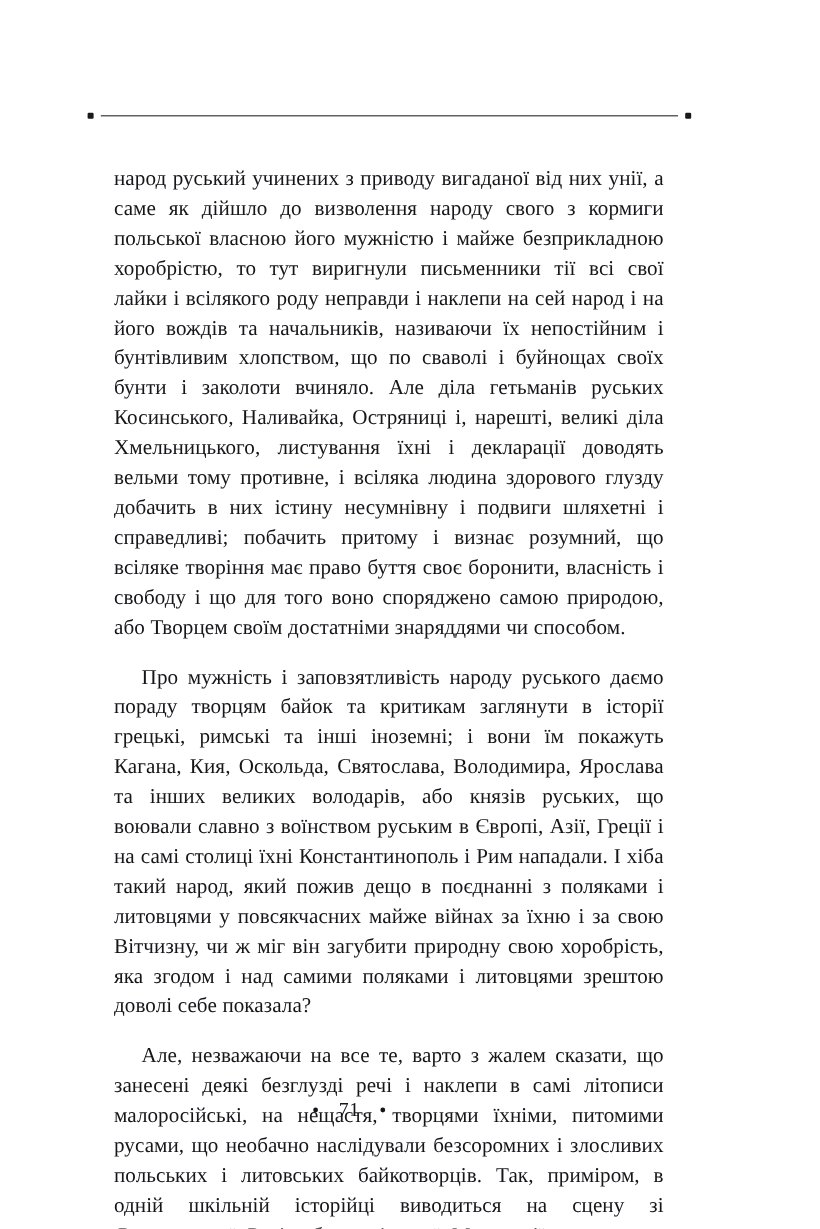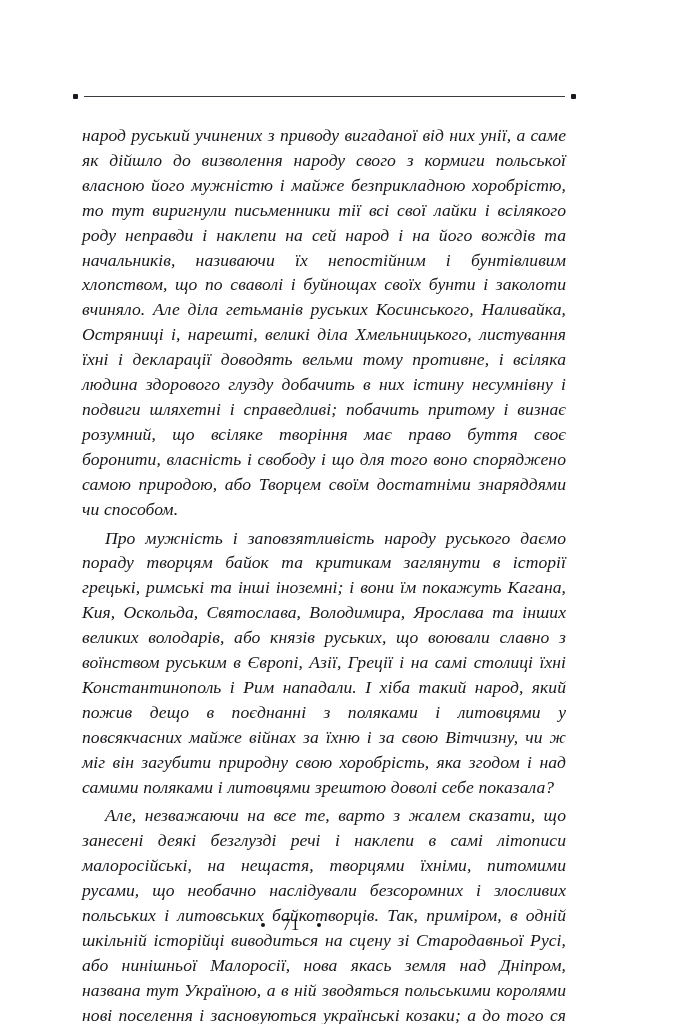--- a/index.html
+++ b/index.html
@@ -59,24 +59,23 @@
     width: 492px;
     text-align: justify;
     text-justify: inter-word;
     font-size: 17.6px;
     line-height: 24.9px;
     letter-spacing: 0.05px;
     word-spacing: 0.2px;
     -webkit-font-smoothing: antialiased;
   }
   .textblock p {
-    margin: 4px;
+    margin: 17px;
     text-indent: 0;
     hyphens: manual;
-    font-style: italic;
   }
   .textblock p.indented {
     text-indent: 23px;
   }
   .textblock p:last-child {
     text-align: justify;
   }
 
   
   .folio {

